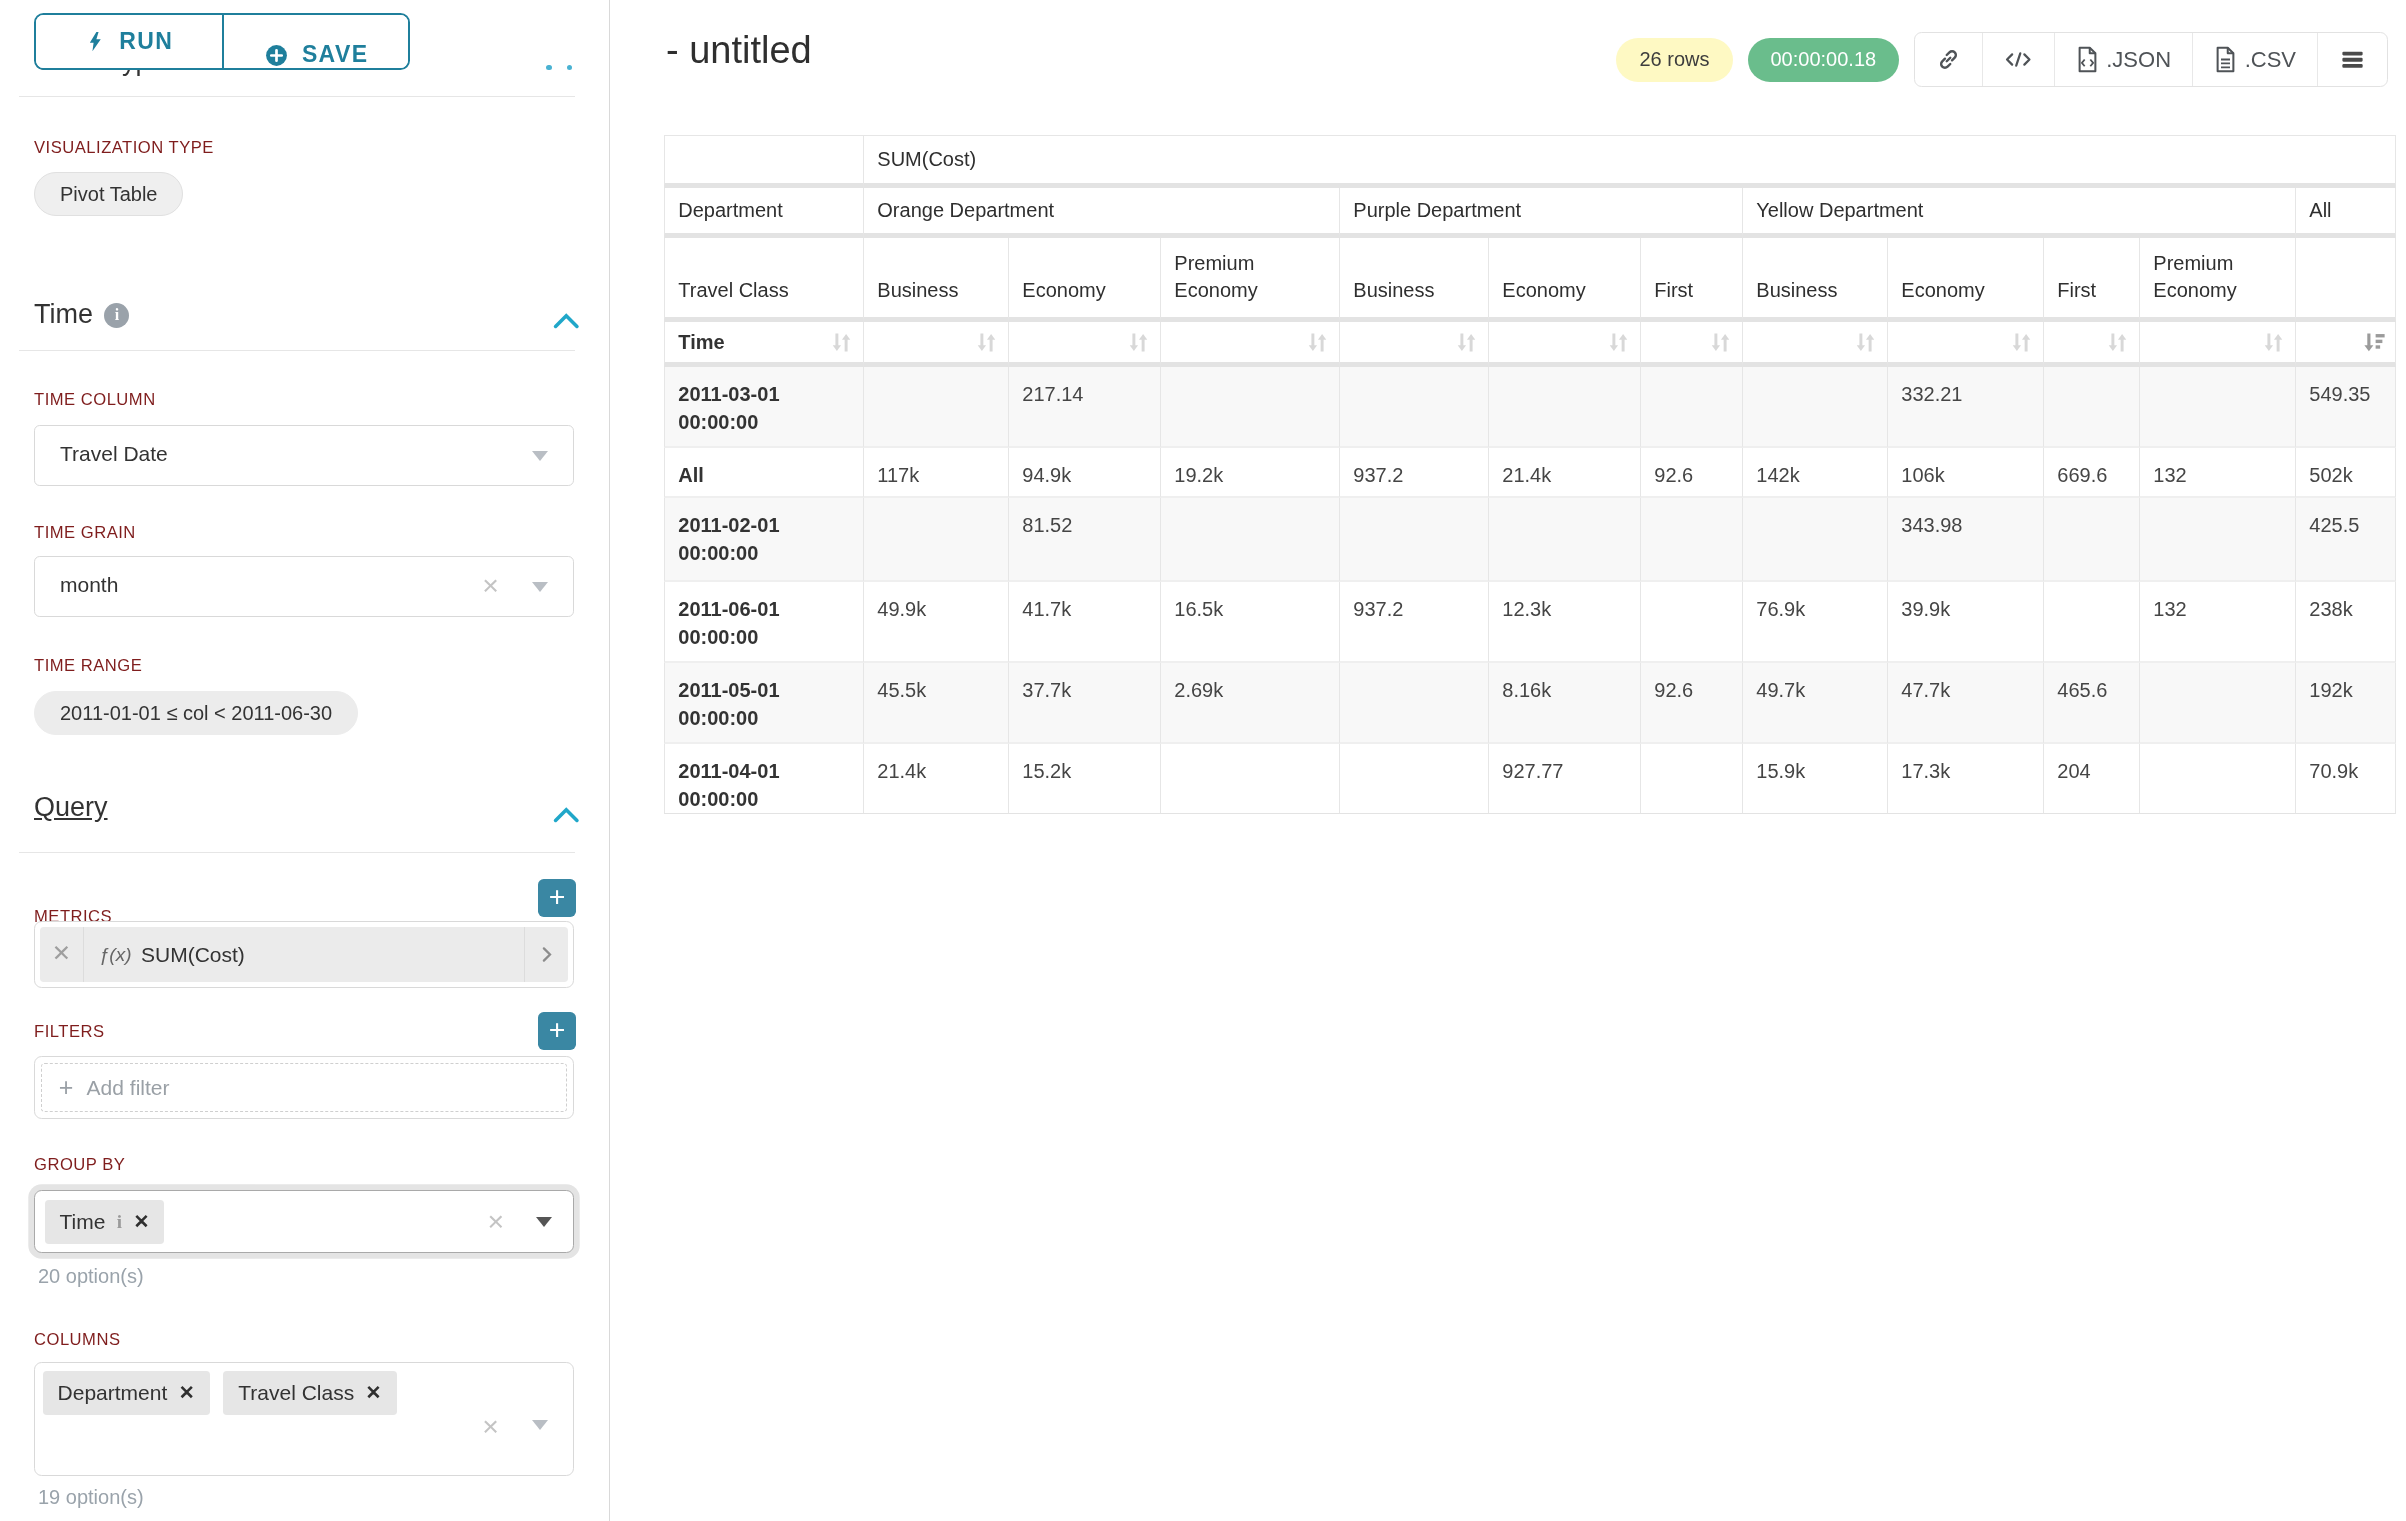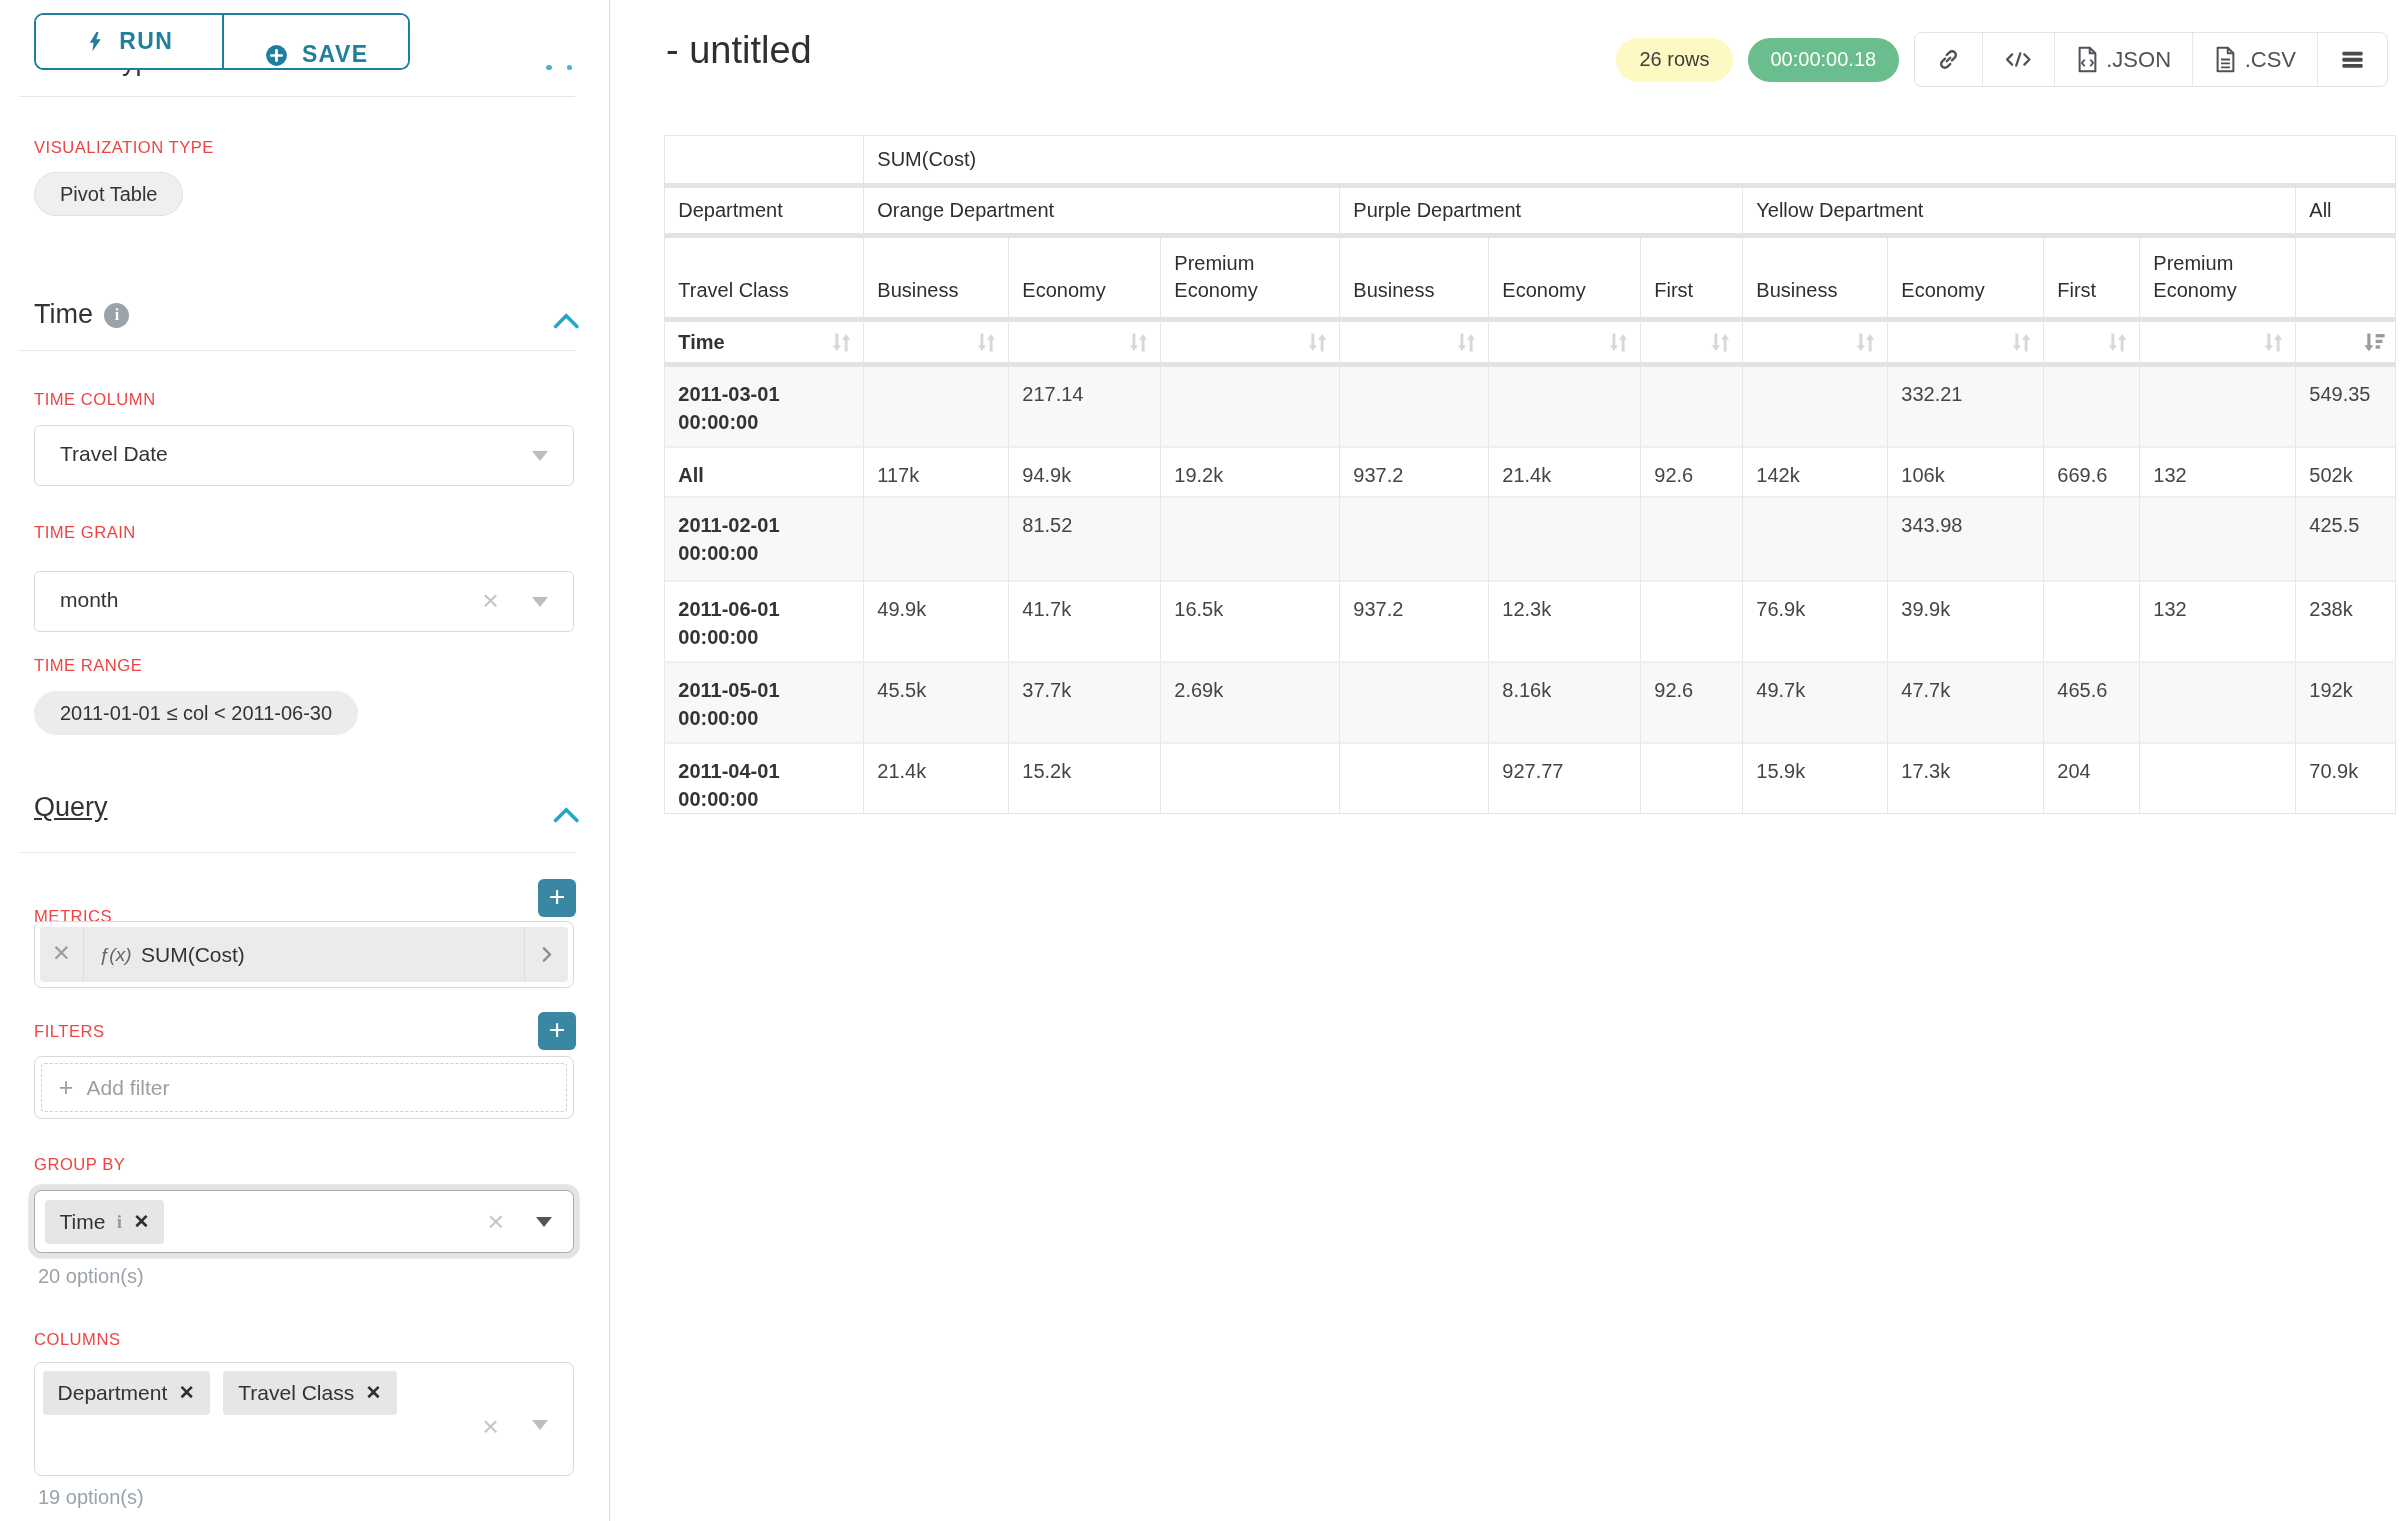--- a/index.html
+++ b/index.html
@@ -6,21 +6,21 @@
   html,body { margin:0; padding:0; }
   body {
     width:2406px; height:1522px; position:relative; overflow:hidden;
     background:#fff; color:#333;
     font-family:"Liberation Sans", sans-serif;
   }
   
   #left-panel { position:absolute; top:0; left:0; width:610px; height:1522px;
     border-right:1.4px solid #d9d9d9; background:#fff; }
   .abs { position:absolute; }
-  .ctl-label { font-size:16.6px; letter-spacing:0.5px; color:#ef4444; font-weight:400; }
+  .ctl-label { font-size:16.6px; letter-spacing:0.5px; color:#7f1d1d; font-weight:400; }
   .sec-title { font-size:27px; color:#333; }
   .divider { height:1.4px; background:#e6e6e6; }
   .sec-chevron { position:absolute; }
   .dropdown-box { border:1.4px solid #d9d9d9; border-radius:5.7px; background:#fff; }
   .caret-down { width:0; height:0; border-left:8.6px solid transparent;
     border-right:8.6px solid transparent; border-top:10.5px solid #b9bec4; }
   .clear-x { color:#c4c4c4; font-size:28.5px; line-height:1; }
   .chip { display:inline-flex; align-items:center; gap:11.4px; background:#e6e6e6;
     border-radius:3.8px; height:44px; padding:0 15px; font-size:21px; color:#333; }
   .chip .chip-x { font-weight:700; font-size:19px; color:#2f2f2f; }
@@ -155,21 +155,21 @@
   </svg>
   <div class="abs divider" style="top:350px; left:19px; width:556px;"></div>
 
   <div class="abs ctl-label" style="top:390px; left:34px;">TIME COLUMN</div>
   <div class="abs dropdown-box" style="top:425px; left:34px; width:540px; height:61px;">
     <span class="abs" style="top:16px; left:25px; font-size:21px; color:#333;">Travel Date</span>
     <span class="abs caret-down" style="top:25px; right:25px;"></span>
   </div>
 
   <div class="abs ctl-label" style="top:523px; left:34px;">TIME GRAIN</div>
-  <div class="abs dropdown-box" style="top:556px; left:34px; width:540px; height:61px;margin-top:15px;">
+  <div class="abs dropdown-box" style="top:556px; left:34px; width:540px; height:61px;">
     <span class="abs" style="top:16px; left:25px; font-size:21px; color:#333;">month</span>
     <span class="abs clear-x" style="top:14.3px; right:74px;">×</span>
     <span class="abs caret-down" style="top:25px; right:25px;"></span>
   </div>
 
   <div class="abs ctl-label" style="top:656px; left:34px;">TIME RANGE</div>
   <div class="abs" style="top:691px; left:34px;">
     <span class="pill" style="background:#ececec; border-color:#ececec;">
       <span>2011-01-01 ≤ col &lt; 2011-06-30</span>
     </span>

